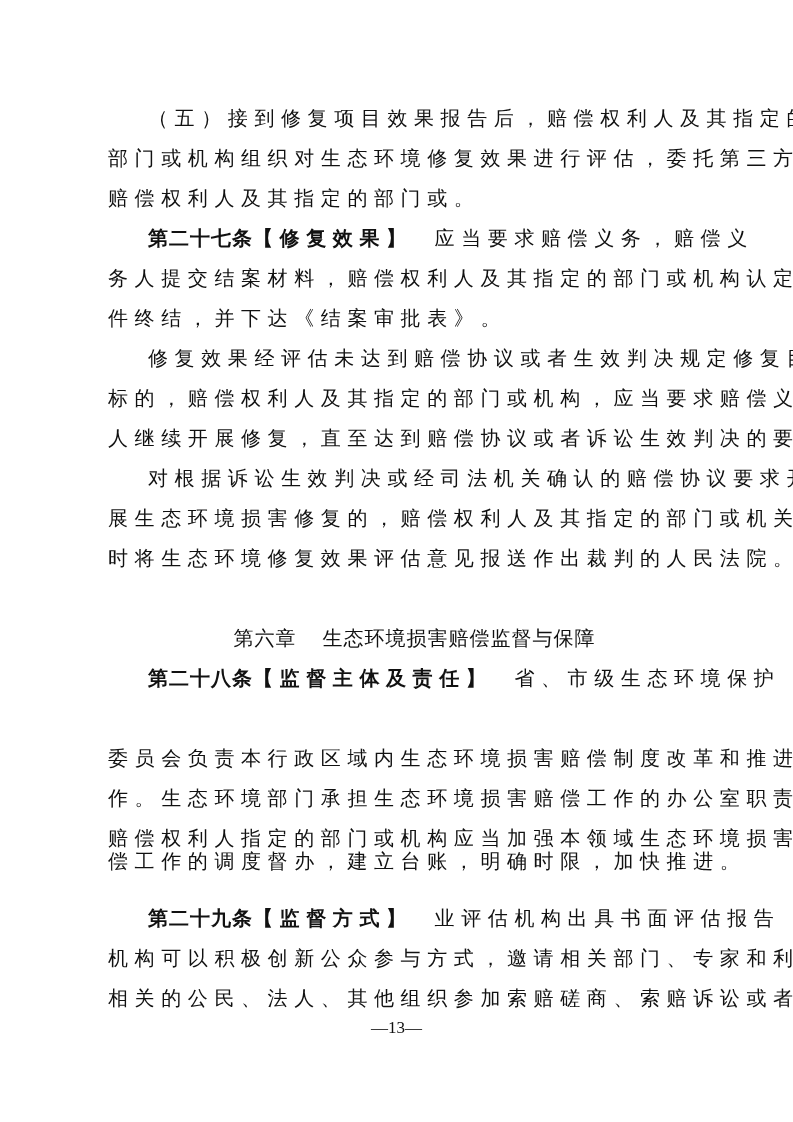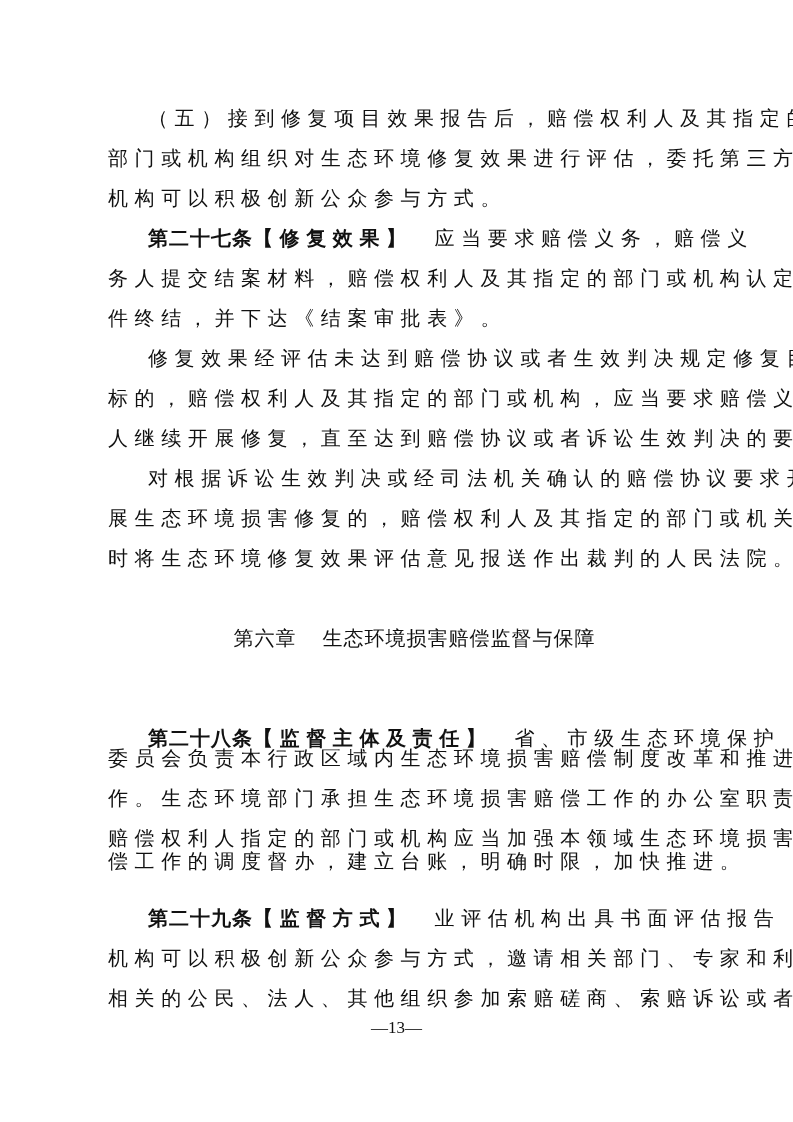--- a/index.html
+++ b/index.html
@@ -76,41 +76,41 @@
       line-height: 20px;
     }
   </style>
 </head>
 <body>
 
 <div class="page">
 
   <div class="line indent" style="top:98px;">（五）接到修复项目效果报告后，赔偿权利人及其指定的</div>
   <div class="line" style="top:138px;">部门或机构组织对生态环境修复效果进行评估，委托第三方专</div>
-  <div class="line" style="top:178px;">机构可以积极创新公众参与方式。</div>
+  <div class="line" style="top:178px;">赔偿权利人及其指定的部门或。</div>
 
   <div class="line indent" style="top:218px;">
     <span class="bold">第二十七条</span><span class="bold bracket-title">【修复效果】</span><span class="gap"></span><span>应当要求赔偿义务，赔偿义</span>
   </div>
   <div class="line" style="top:258px;">务人提交结案材料，赔偿权利人及其指定的部门或机构认定案</div>
   <div class="line" style="top:298px;">件终结，并下达《结案审批表》。</div>
 
   <div class="line indent" style="top:338px;">修复效果经评估未达到赔偿协议或者生效判决规定修复目</div>
   <div class="line" style="top:378px;">标的，赔偿权利人及其指定的部门或机构，应当要求赔偿义务</div>
   <div class="line" style="top:418px;">人继续开展修复，直至达到赔偿协议或者诉讼生效判决的要求。</div>
 
   <div class="line indent" style="top:458px;">对根据诉讼生效判决或经司法机关确认的赔偿协议要求开</div>
   <div class="line" style="top:498px;">展生态环境损害修复的，赔偿权利人及其指定的部门或机关及</div>
   <div class="line" style="top:538px;">时将生态环境修复效果评估意见报送作出裁判的人民法院。</div>
 
   <div class="chapter">
     <span>第六章</span><span class="sep"></span><span>生态环境损害赔偿监督与保障</span>
   </div>
 
-  <div class="line indent" style="top:718px;">
+  <div class="line indent" style="top:658px;">
     <span class="bold">第二十八条</span><span class="bold bracket-title">【监督主体及责任】</span><span class="gap"></span><span>省、市级生态环境保护</span>
   </div>
   <div class="line" style="top:738px;">委员会负责本行政区域内生态环境损害赔偿制度改革和推进工</div>
   <div class="line" style="top:778px;">作。生态环境部门承担生态环境损害赔偿工作的办公室职责。</div>
   <div class="line" style="top:818px;">赔偿权利人指定的部门或机构应当加强本领域生态环境损害赔</div>
   <div class="line" style="top:841px;">偿工作的调度督办，建立台账，明确时限，加快推进。</div>
 
   <div class="line indent" style="top:898px;">
     <span class="bold">第二十九条</span><span class="bold bracket-title">【监督方式】</span><span class="gap"></span><span>业评估机构出具书面评估报告</span>
   </div>

